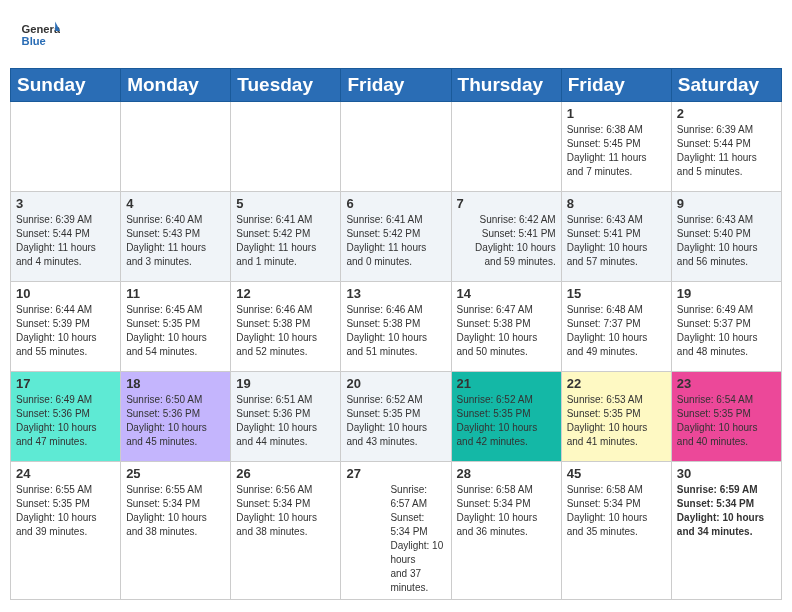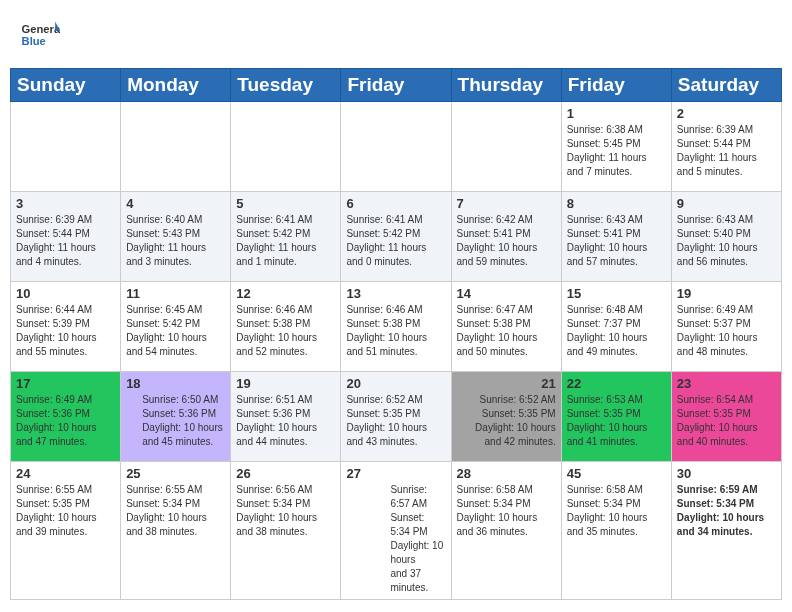--- a/index.html
+++ b/index.html
@@ -153,21 +153,21 @@
         </td>
         <td style="background: rgb(240, 244, 248);">
           <span class="day-number">6</span>
           <div class="day-info" style="white-space: pre-line;">Sunrise: 6:41 AM
 Sunset: 5:42 PM
 Daylight: 11 hours
 and 0 minutes.</div>
         </td>
         <td style="background: rgb(240, 244, 248);">
           <span class="day-number">7</span>
-          <div class="day-info" style="white-space: pre-line;">Sunrise: 6:42 AM
+          <div class="day-info" style="white-space: pre-line; text-align: right;">Sunrise: 6:42 AM
 Sunset: 5:41 PM
 Daylight: 10 hours
 and 59 minutes.</div>
         </td>
         <td style="background: rgb(240, 244, 248);">
           <span class="day-number">8</span>
           <div class="day-info" style="white-space: pre-line;">Sunrise: 6:43 AM
 Sunset: 5:41 PM
 Daylight: 10 hours
 and 57 minutes.</div>
@@ -184,21 +184,21 @@
         <td>
           <span class="day-number">10</span>
           <div class="day-info" style="white-space: pre-line;">Sunrise: 6:44 AM
 Sunset: 5:39 PM
 Daylight: 10 hours
 and 55 minutes.</div>
         </td>
         <td>
           <span class="day-number">11</span>
           <div class="day-info" style="white-space: pre-line;">Sunrise: 6:45 AM
-Sunset: 5:42 PM
+Sunset: 5:35 PM
 Daylight: 10 hours
 and 54 minutes.</div>
         </td>
         <td>
           <span class="day-number">12</span>
           <div class="day-info" style="white-space: pre-line;">Sunrise: 6:46 AM
 Sunset: 5:38 PM
 Daylight: 10 hours
 and 52 minutes.</div>
         </td>
@@ -225,56 +225,56 @@
         </td>
         <td>
           <span class="day-number">19</span>
           <div class="day-info" style="white-space: pre-line;">Sunrise: 6:49 AM
 Sunset: 5:37 PM
 Daylight: 10 hours
 and 48 minutes.</div>
         </td>
       </tr>
       <tr>
-        <td style="background: #22c55e;">
+        <td style="background: #5eead4;">
           <span class="day-number">17</span>
           <div class="day-info" style="white-space: pre-line;">Sunrise: 6:49 AM
 Sunset: 5:36 PM
 Daylight: 10 hours
 and 47 minutes.</div>
         </td>
         <td style="background: #c4b5fd;">
           <span class="day-number">18</span>
-          <div class="day-info" style="white-space: pre-line; margin-left: 16px;">Sunrise: 6:50 AM
+          <div class="day-info" style="white-space: pre-line;">Sunrise: 6:50 AM
 Sunset: 5:36 PM
 Daylight: 10 hours
 and 45 minutes.</div>
         </td>
         <td style="background: rgb(240, 244, 248);">
           <span class="day-number">19</span>
           <div class="day-info" style="white-space: pre-line;">Sunrise: 6:51 AM
 Sunset: 5:36 PM
 Daylight: 10 hours
 and 44 minutes.</div>
         </td>
         <td style="background: rgb(240, 244, 248);">
           <span class="day-number">20</span>
           <div class="day-info" style="white-space: pre-line;">Sunrise: 6:52 AM
 Sunset: 5:35 PM
 Daylight: 10 hours
 and 43 minutes.</div>
         </td>
-        <td style="background: #a3a3a3; text-align: right;">
+        <td style="background: #14b8a6;">
           <span class="day-number">21</span>
           <div class="day-info" style="white-space: pre-line;">Sunrise: 6:52 AM
 Sunset: 5:35 PM
 Daylight: 10 hours
 and 42 minutes.</div>
         </td>
-        <td style="background: #22c55e;">
+        <td style="background: #fef9c3;">
           <span class="day-number">22</span>
           <div class="day-info" style="white-space: pre-line;">Sunrise: 6:53 AM
 Sunset: 5:35 PM
 Daylight: 10 hours
 and 41 minutes.</div>
         </td>
         <td style="background: #ec4899;">
           <span class="day-number">23</span>
           <div class="day-info" style="white-space: pre-line;">Sunrise: 6:54 AM
 Sunset: 5:35 PM

